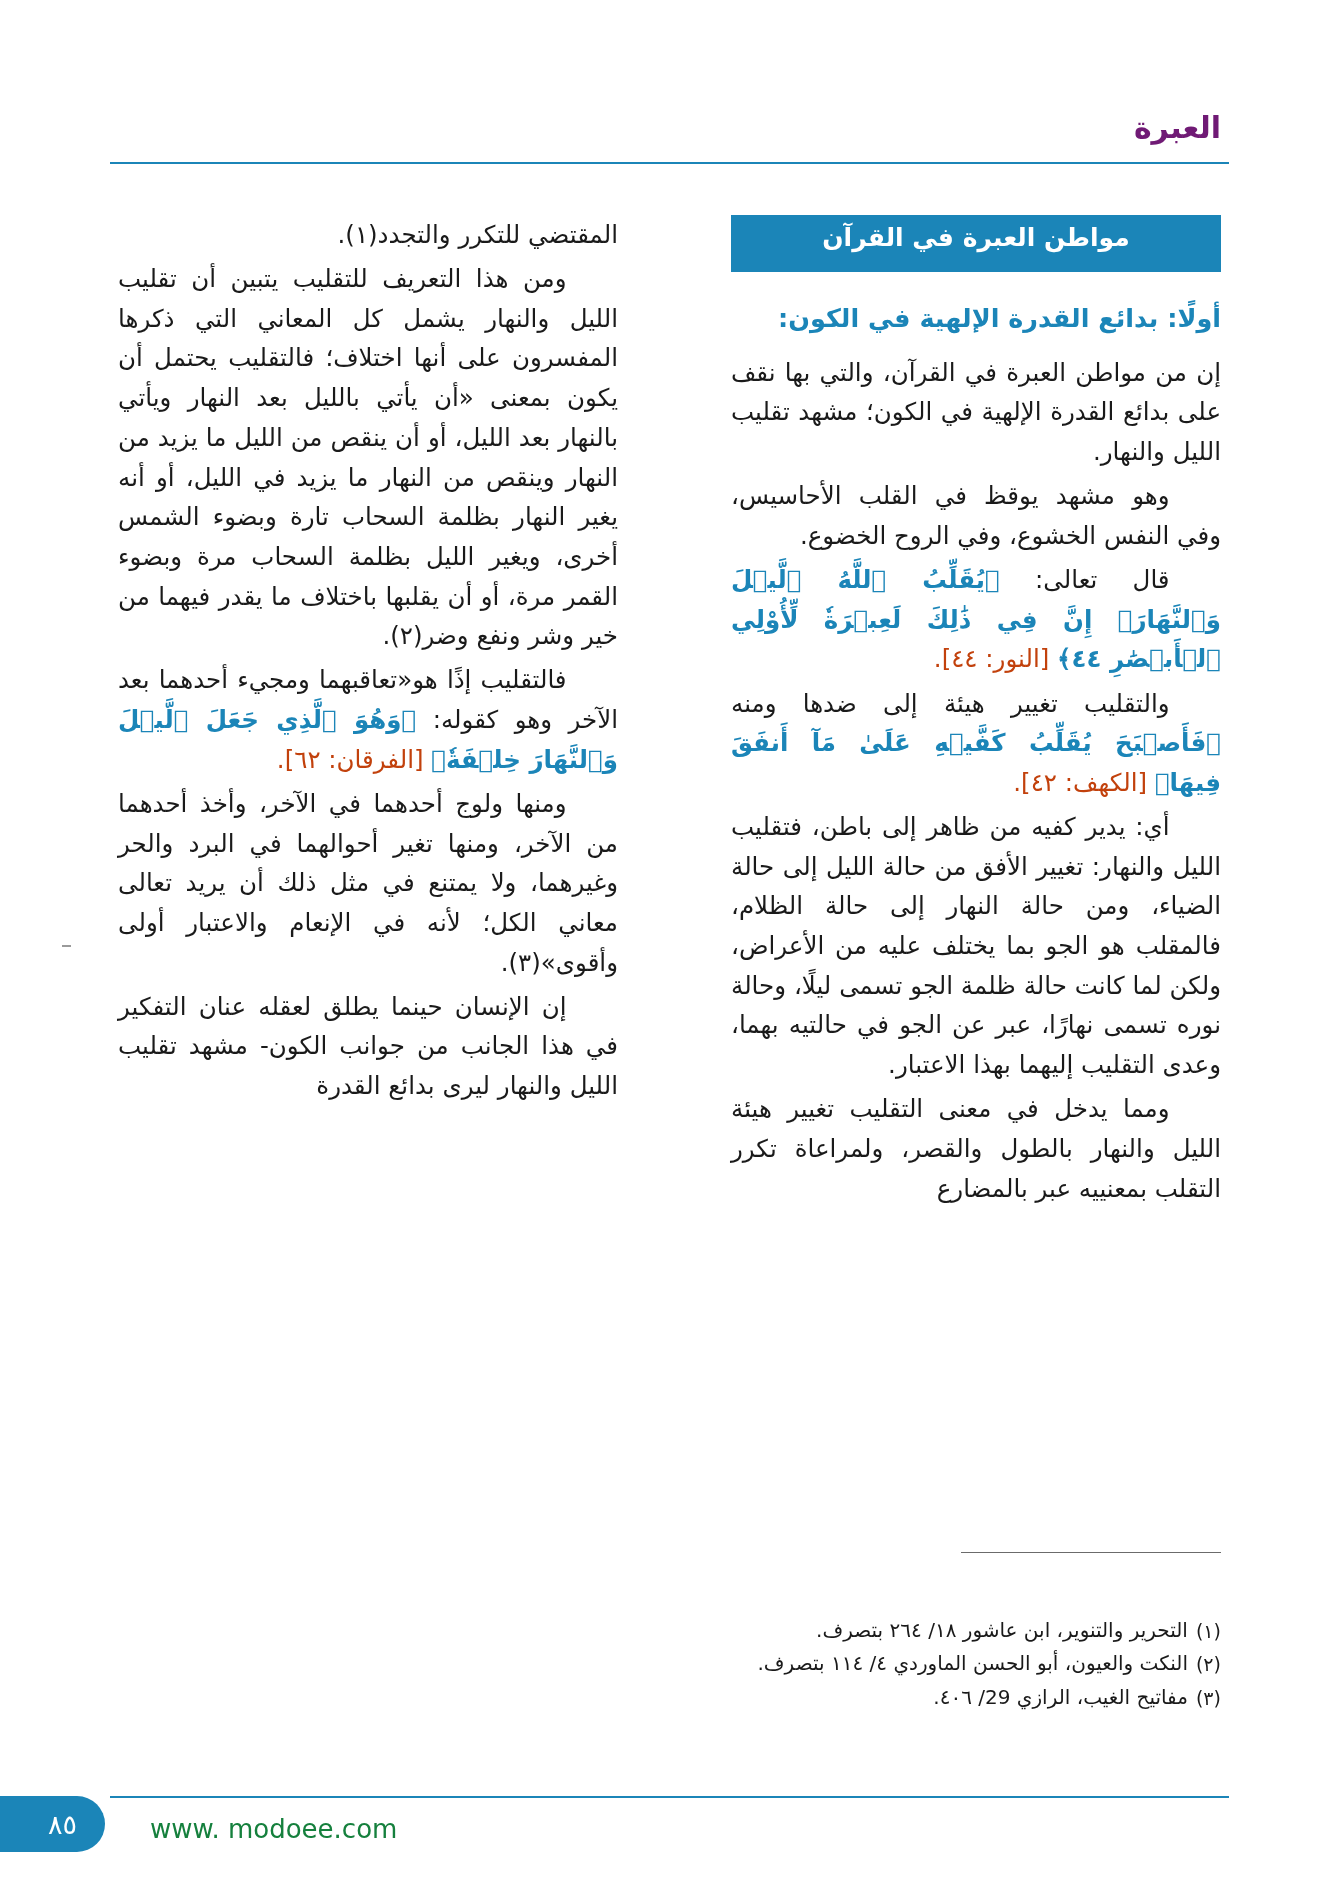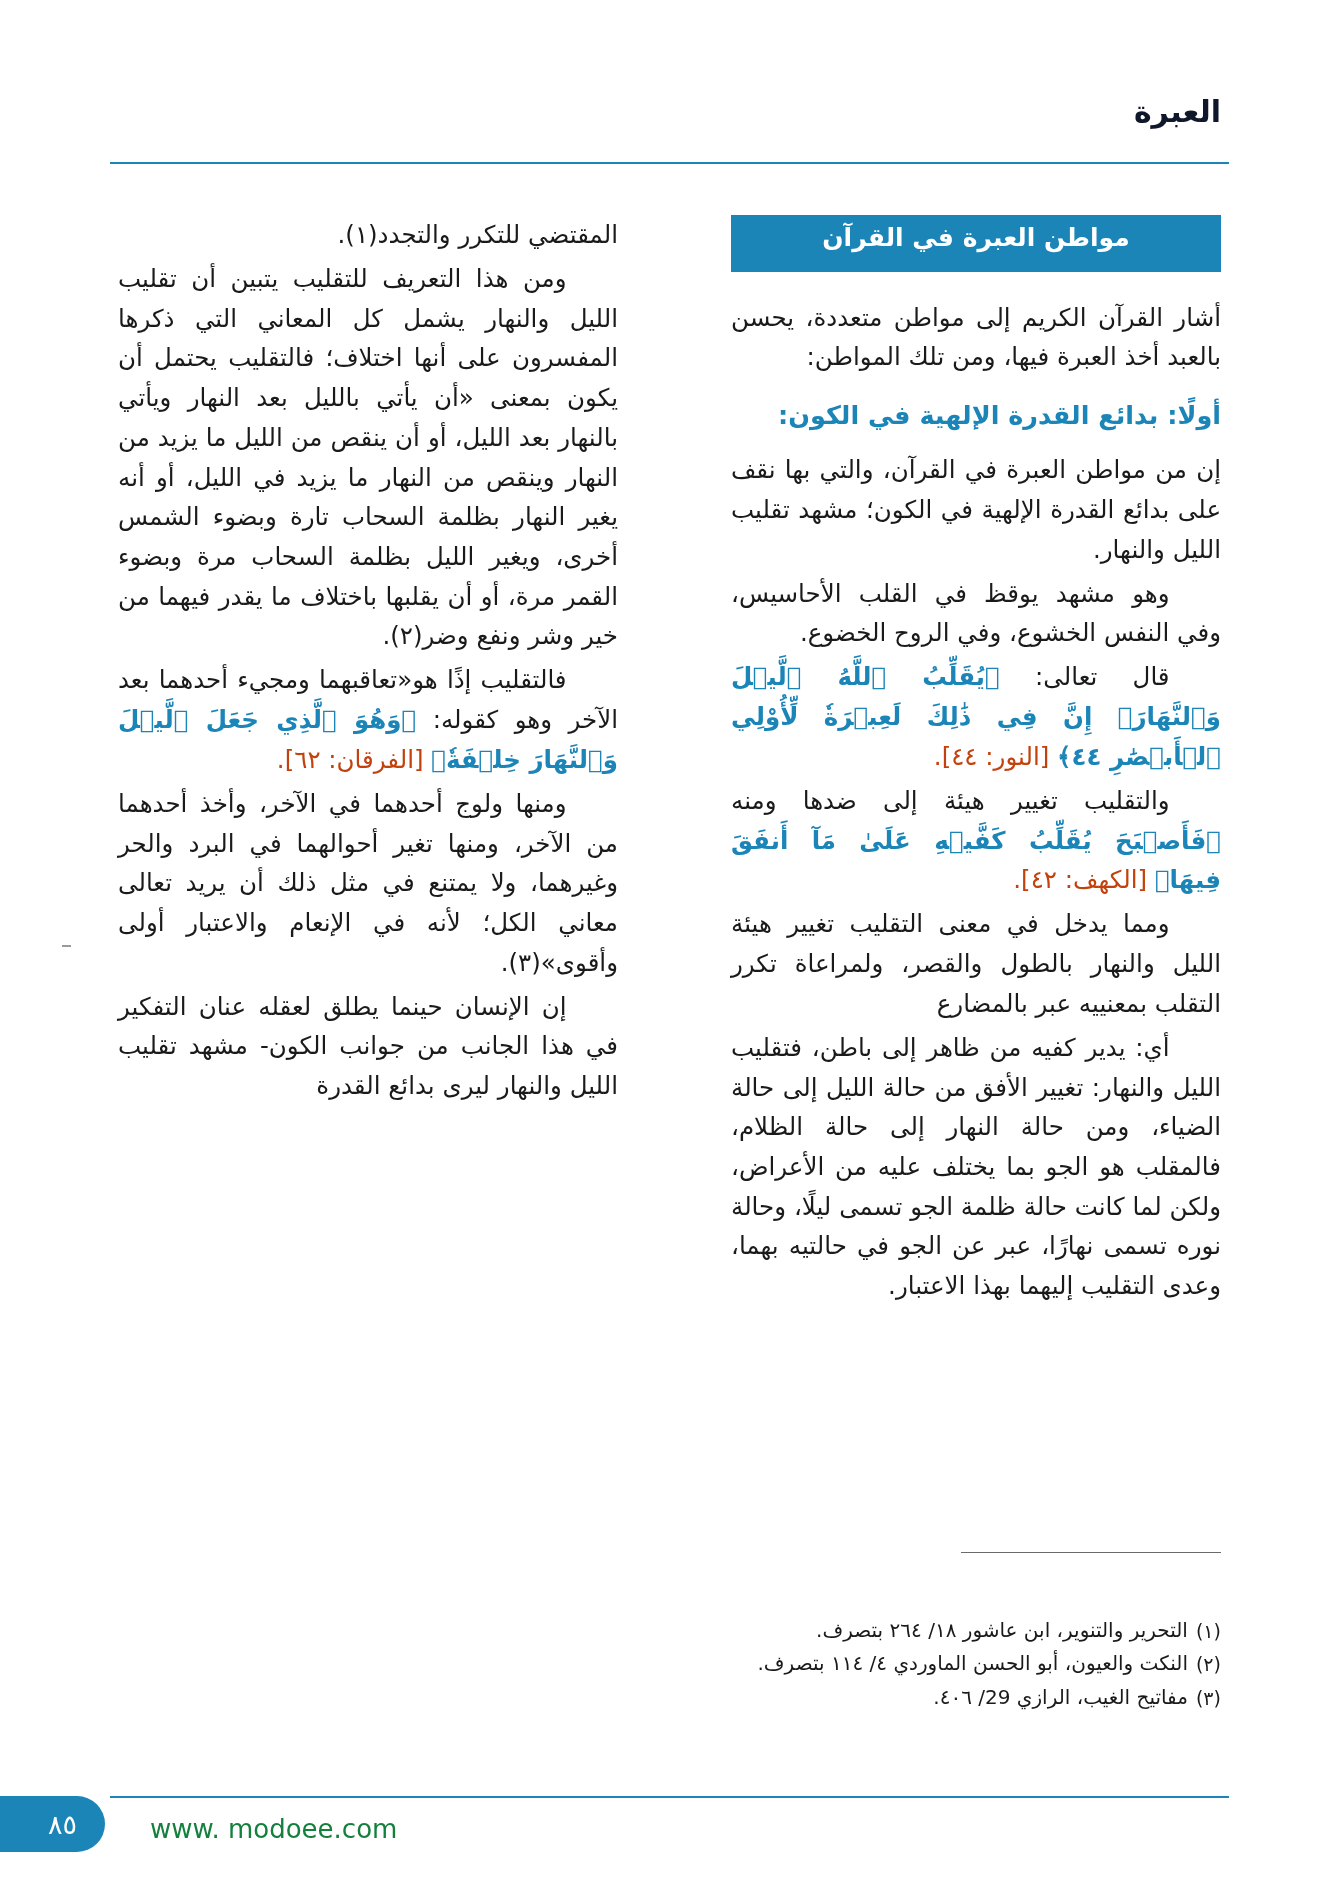--- a/index.html
+++ b/index.html
@@ -16,25 +16,25 @@
     overflow: hidden;
   }
   .page {
     position: absolute;
     inset: 0;
   }
 
   
   .header-title {
     position: absolute;
-    top: 94px;
+    top: 110px;
     right: 118px;
     font-size: 30px;
     font-weight: bold;
-    color: #0f172a;
+    color: #701a75;
     letter-spacing: 0px;
   }
   .header-rule {
     position: absolute;
     top: 162px;
     right: 110px;
     left: 110px;
     height: 2px;
     background: #1b85b8;
   }
@@ -177,43 +177,42 @@
 
   <div class="header-title">العبرة</div>
   <div class="header-rule"></div>
 
   <div class="margin-tick"></div>
 
   <div class="col col-right">
 
     <div class="banner">مواطن العبرة في القرآن</div>
 
-    <p class="noindent">أشار القرآن الكريم إلى مواطن متعددة، يحسن بالعبد أخذ العبرة فيها، ومن تلك المواطن:</p>
 
     <p class="subhead">أولًا: بدائع القدرة الإلهية في الكون:</p>
 
     <p class="noindent">إن من مواطن العبرة في القرآن، والتي بها نقف على بدائع القدرة الإلهية في الكون؛ مشهد تقليب الليل والنهار.</p>
 
     <p>وهو مشهد يوقظ في القلب الأحاسيس، وفي النفس الخشوع، وفي الروح الخضوع.</p>
 
     <p>
       <span>قال تعالى:</span>
       <span class="verse">﴿يُقَلِّبُ ٱللَّهُ ٱلَّيۡلَ وَٱلنَّهَارَۚ إِنَّ فِي ذَٰلِكَ لَعِبۡرَةٗ لِّأُوْلِي ٱلۡأَبۡصَٰرِ ٤٤﴾</span>
       <span class="ref">[النور: ٤٤].</span>
     </p>
 
     <p>
       <span>والتقليب تغيير هيئة إلى ضدها ومنه</span>
       <span class="verse">﴿فَأَصۡبَحَ يُقَلِّبُ كَفَّيۡهِ عَلَىٰ مَآ أَنفَقَ فِيهَا﴾</span>
       <span class="ref">[الكهف: ٤٢].</span>
     </p>
 
+    <p>أي: يدير كفيه من ظاهر إلى باطن، فتقليب الليل والنهار: تغيير الأفق من حالة الليل إلى حالة الضياء، ومن حالة النهار إلى حالة الظلام، فالمقلب هو الجو بما يختلف عليه من الأعراض، ولكن لما كانت حالة ظلمة الجو تسمى ليلًا، وحالة نوره تسمى نهارًا، عبر عن الجو في حالتيه بهما، وعدى التقليب إليهما بهذا الاعتبار.</p>
+
     <p>ومما يدخل في معنى التقليب تغيير هيئة الليل والنهار بالطول والقصر، ولمراعاة تكرر التقلب بمعنييه عبر بالمضارع</p>
-
-    <p>أي: يدير كفيه من ظاهر إلى باطن، فتقليب الليل والنهار: تغيير الأفق من حالة الليل إلى حالة الضياء، ومن حالة النهار إلى حالة الظلام، فالمقلب هو الجو بما يختلف عليه من الأعراض، ولكن لما كانت حالة ظلمة الجو تسمى ليلًا، وحالة نوره تسمى نهارًا، عبر عن الجو في حالتيه بهما، وعدى التقليب إليهما بهذا الاعتبار.</p>
   </div>
 
   <div class="col col-left">
 
     <p class="noindent" style="text-align:right;">المقتضي للتكرر والتجدد(١).</p>
 
     <p>ومن هذا التعريف للتقليب يتبين أن تقليب الليل والنهار يشمل كل المعاني التي ذكرها المفسرون على أنها اختلاف؛ فالتقليب يحتمل أن يكون بمعنى «أن يأتي بالليل بعد النهار ويأتي بالنهار بعد الليل، أو أن ينقص من الليل ما يزيد من النهار وينقص من النهار ما يزيد في الليل، أو أنه يغير النهار بظلمة السحاب تارة وبضوء الشمس أخرى، ويغير الليل بظلمة السحاب مرة وبضوء القمر مرة، أو أن يقلبها باختلاف ما يقدر فيهما من خير وشر ونفع وضر(٢).</p>
 
     <p>
       <span>فالتقليب إذًا هو«تعاقبهما ومجيء أحدهما بعد الآخر وهو كقوله:</span>

